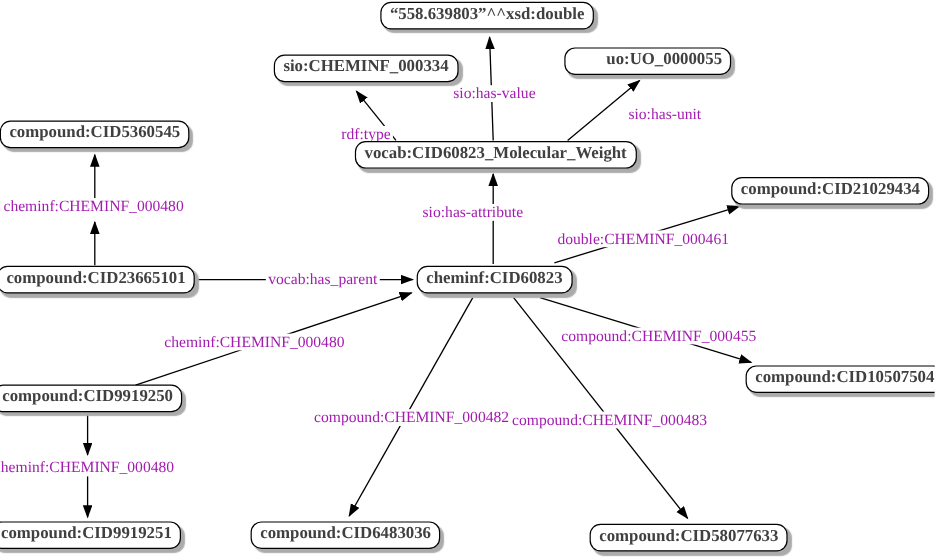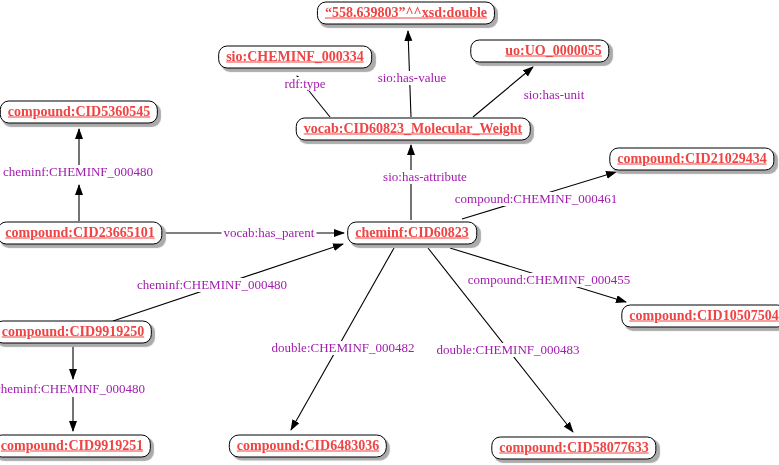--- a/index.html
+++ b/index.html
@@ -19,31 +19,30 @@
     font-size:13px;
     line-height:14px;
     padding:0 2px;
     white-space:nowrap;
     z-index:2;
   }
   .node{
     position:absolute;
     transform:translate(-50%,-50%);
     background:#ffffff;
-    color:#ef4444;
+    color:#404040;
     border:1.4px solid #000000;
     border-radius:9px;
     padding:2px 7px 3px 7px;
     font-weight:bold;
     font-size:14px;
     line-height:16px;
     white-space:nowrap;
     box-shadow:3px 3px 1px #ababab;
     z-index:3;
-    text-decoration:underline;
   }
 </style>
 </head>
 <body>
 
 <div class="canvas" style="background: rgb(255, 255, 255);">
   <svg class="edge-layer" width="779" height="465" viewBox="0 0 779 465" xmlns="http://www.w3.org/2000/svg">
     <defs>
       <marker id="arrowhead" markerUnits="userSpaceOnUse" markerWidth="12" markerHeight="10" refX="10" refY="4" orient="auto">
         <path d="M0,0 L11,4 L0,8 Z" fill="#000000"></path>
@@ -61,40 +60,40 @@
         <line x1="462" y1="219" x2="616" y2="172" stroke="#000000" stroke-width="1.1" marker-end="url(#arrowhead)"></line>
         <line x1="450" y1="248" x2="626" y2="302" stroke="#000000" stroke-width="1.1" marker-end="url(#arrowhead)"></line>
         <line x1="394" y1="248" x2="291" y2="430" stroke="#000000" stroke-width="1.1" marker-end="url(#arrowhead)"></line>
         <line x1="428" y1="248" x2="573" y2="432" stroke="#000000" stroke-width="1.1" marker-end="url(#arrowhead)"></line>
         <line x1="73" y1="344" x2="73" y2="379" stroke="#000000" stroke-width="1.1" marker-end="url(#arrowhead)"></line>
         <line x1="73" y1="397" x2="73" y2="431" stroke="#000000" stroke-width="1.1" marker-end="url(#arrowhead)"></line>
       </g>
   </svg>
   <div id="label-layer">
       <div class="edge-label" style="left: 412px; top: 78px;">sio:has-value</div>
-      <div class="edge-label" style="left: 305px; top: 84px;">rdf:type</div>
+      <div class="edge-label" style="left: 305px; top: 112px;">rdf:type</div>
       <div class="edge-label" style="left: 554px; top: 95px;">sio:has-unit</div>
-      <div class="edge-label" style="left: 425px; top: 177px;">sio:has-attribute</div>
+      <div class="edge-label" style="left: 394px; top: 177px;">sio:has-attribute</div>
       <div class="edge-label" style="left: 78px; top: 172px;">cheminf:CHEMINF_000480</div>
       <div class="edge-label" style="left: 241px; top: 233px; margin-left: 28px;">vocab:has_parent</div>
-      <div class="edge-label" style="left: 536px; top: 199px;">compound:CHEMINF_000461</div>
+      <div class="edge-label" style="left: 536px; top: 199px;">double:CHEMINF_000461</div>
       <div class="edge-label" style="left: 549px; top: 280px;">compound:CHEMINF_000455</div>
       <div class="edge-label" style="left: 212px; top: 285px;">cheminf:CHEMINF_000480</div>
       <div class="edge-label" style="left: 70px; top: 389px;">cheminf:CHEMINF_000480</div>
-      <div class="edge-label" style="left: 343px; top: 348px;">double:CHEMINF_000482</div>
-      <div class="edge-label" style="left: 508px; top: 350px;">double:CHEMINF_000483</div>
+      <div class="edge-label" style="left: 343px; top: 348px;">compound:CHEMINF_000482</div>
+      <div class="edge-label" style="left: 508px; top: 350px;">compound:CHEMINF_000483</div>
     </div>
   <div id="node-layer">
       <div class="node" style="left: 406px; top: 13px; background: rgb(255, 255, 255); border-color: rgb(0, 0, 0);">“558.639803”^^xsd:double</div>
-      <div class="node" style="left: 295px; top: 57px; background: rgb(255, 255, 255); border-color: rgb(0, 0, 0);">sio:CHEMINF_000334</div>
+      <div class="node" style="left: 305px; top: 57px; background: rgb(255, 255, 255); border-color: rgb(0, 0, 0);">sio:CHEMINF_000334</div>
       <div class="node" style="left: 540px; top: 51px; background: rgb(255, 255, 255); border-color: rgb(0, 0, 0); padding-left: 34px;">uo:UO_0000055</div>
       <div class="node" style="left: 413px; top: 129px; background: rgb(255, 255, 255); border-color: rgb(0, 0, 0);">vocab:CID60823_Molecular_Weight</div>
       <div class="node" style="left: 79px; top: 112px; background: rgb(255, 255, 255); border-color: rgb(0, 0, 0);">compound:CID5360545</div>
       <div class="node" style="left: 80px; top: 233px; background: rgb(255, 255, 255); border-color: rgb(0, 0, 0);">compound:CID23665101</div>
       <div class="node" style="left: 412px; top: 233px; background: rgb(255, 255, 255); border-color: rgb(0, 0, 0);">cheminf:CID60823</div>
       <div class="node" style="left: 692px; top: 159px; background: rgb(255, 255, 255); border-color: rgb(0, 0, 0);">compound:CID21029434</div>
       <div class="node" style="left: 704px; top: 316px; background: rgb(255, 255, 255); border-color: rgb(0, 0, 0);">compound:CID10507504</div>
       <div class="node" style="left: 73px; top: 332px; background: rgb(255, 255, 255); border-color: rgb(0, 0, 0);">compound:CID9919250</div>
       <div class="node" style="left: 72px; top: 446px; background: rgb(255, 255, 255); border-color: rgb(0, 0, 0);">compound:CID9919251</div>
-      <div class="node" style="left: 308px; top: 446px; background: rgb(255, 255, 255); border-color: rgb(0, 0, 0); border-radius: 10px;">compound:CID6483036</div>
+      <div class="node" style="left: 288px; top: 446px; background: rgb(255, 255, 255); border-color: rgb(0, 0, 0);">compound:CID6483036</div>
       <div class="node" style="left: 574px; top: 448px; background: rgb(255, 255, 255); border-color: rgb(0, 0, 0);">compound:CID58077633</div>
     </div>
 </div>
 
 </body></html>

